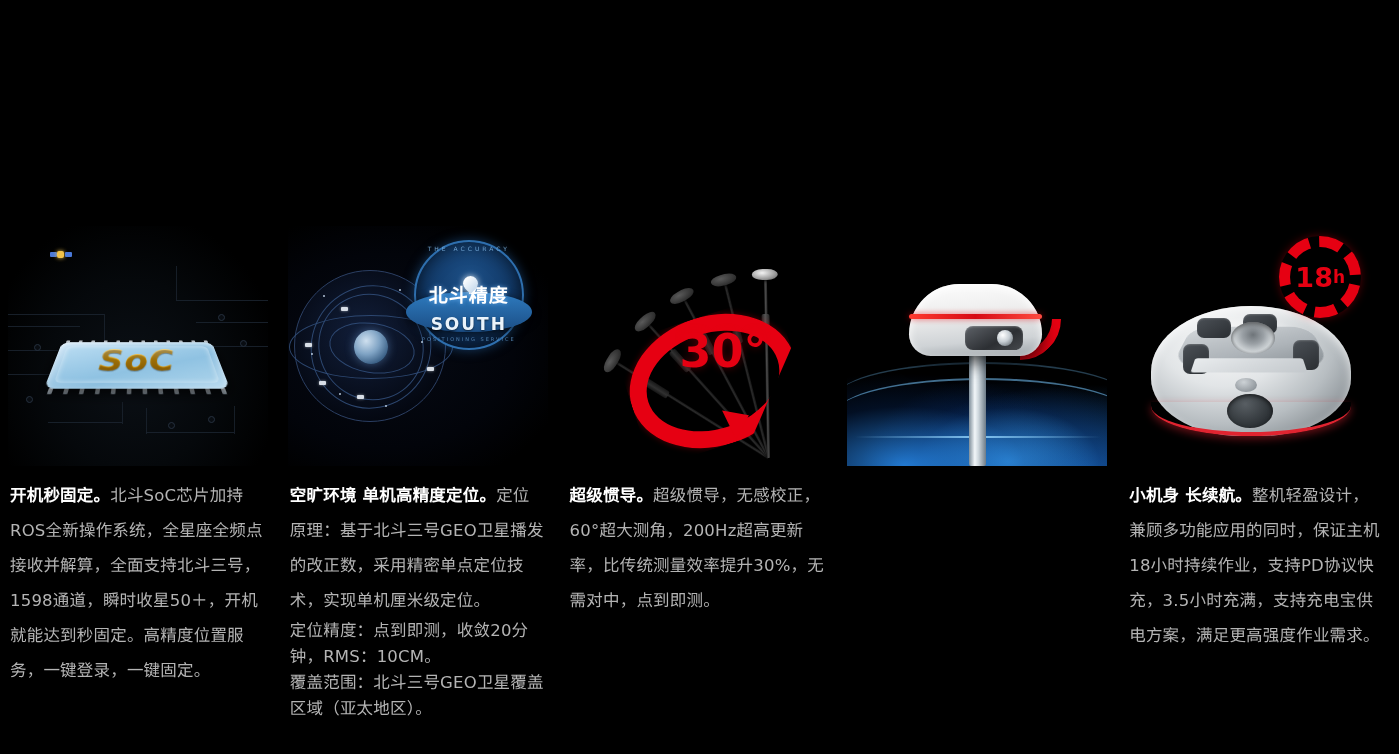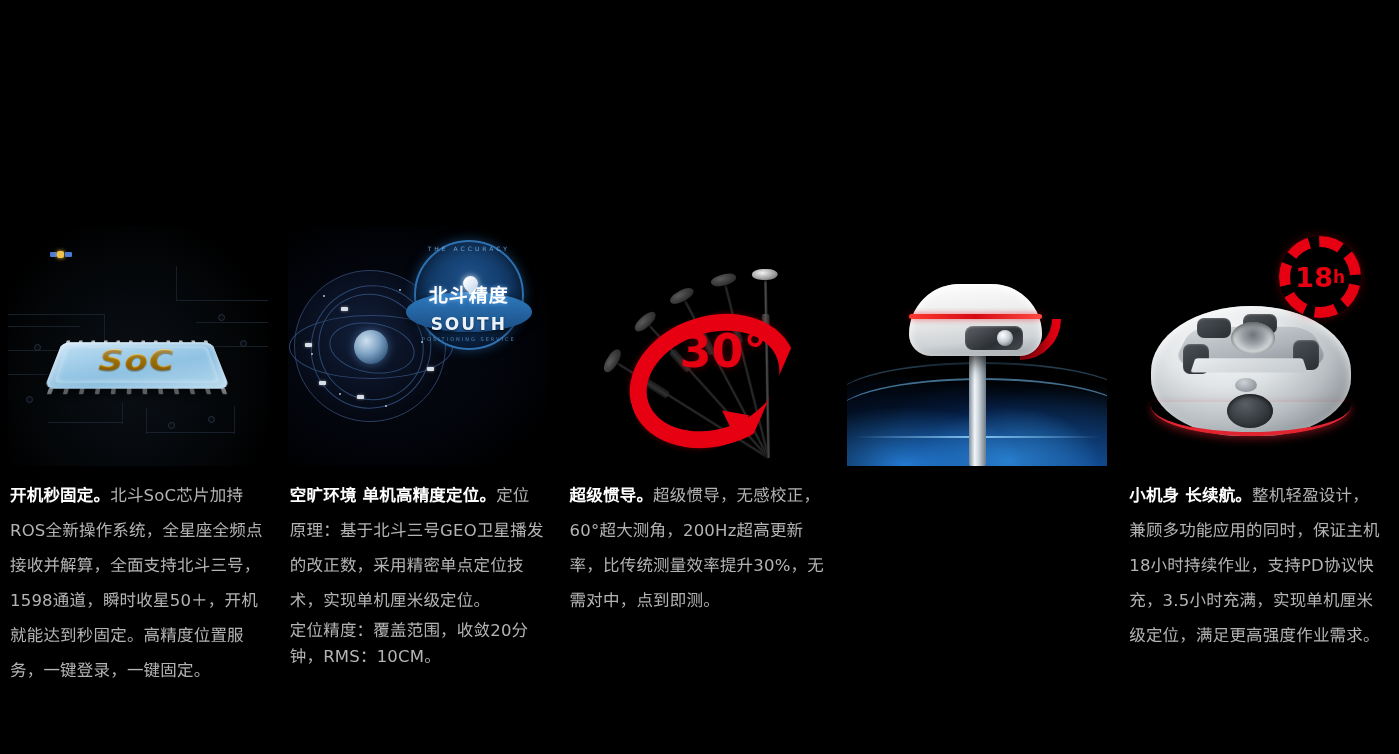--- a/index.html
+++ b/index.html
@@ -404,21 +404,22 @@
           <div class="cn">北斗精度</div>
           <div class="pin"></div>
           <div class="south">SOUTH</div>
           <div class="sub">POSITIONING SERVICE</div>
         </div>
       </div>
       <div class="caption">
         <p class="para">
           <span class="lead">空旷环境 单机高精度定位。</span><span>定位原理：基于北斗三号GEO卫星播发的改正数，采用精密单点定位技术，实现单机厘米级定位。</span>
         </p>
-        <p class="para tight">定位精度：覆盖范围，收敛20分钟，RMS：10CM。</p>
+        <p class="para tight">定位精度：点到即测，收敛20分钟，RMS：10CM。</p>
+        <p class="para tight">覆盖范围：北斗三号GEO卫星覆盖区域（亚太地区）。</p>
       </div>
     </div>
 
     <div class="col">
       <div class="figure f3">
         <div class="pole dim" style="transform:rotate(-58deg);">
           <div class="rod"></div>
             <div class="grip"></div>
             <div class="head"></div>
         </div>
@@ -487,19 +488,19 @@
         <div class="hbadge">
           <div class="dash"></div>
           <div class="txt">
             <span>18</span>
               <span class="h">h</span>
           </div>
         </div>
       </div>
       <div class="caption">
         <p class="para">
-          <span class="lead">小机身 长续航。</span><span>整机轻盈设计，兼顾多功能应用的同时，保证主机18小时持续作业，支持PD协议快充，3.5小时充满，实现单机厘米级定位，满足更高强度作业需求。</span>
+          <span class="lead">小机身 长续航。</span><span>整机轻盈设计，兼顾多功能应用的同时，保证主机18小时持续作业，支持PD协议快充，3.5小时充满，支持充电宝供电方案，满足更高强度作业需求。</span>
         </p>
       </div>
     </div>
 
   </div>
 </div>
 
 </body></html>

